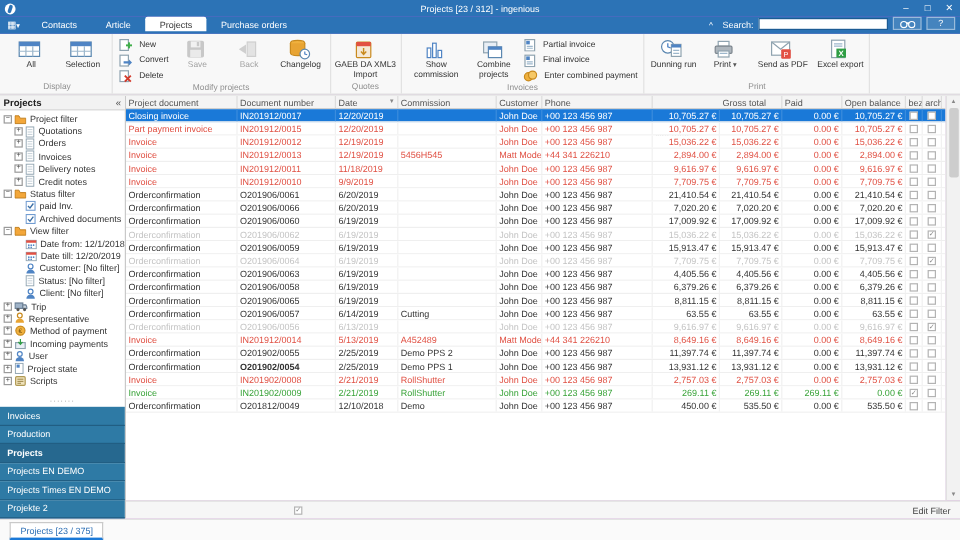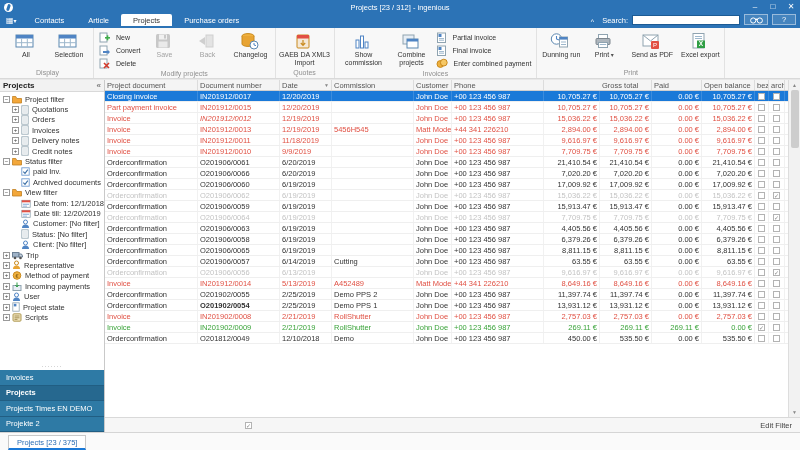--- a/index.html
+++ b/index.html
@@ -663,21 +663,23 @@
                 <line x1="2.5" y1="4.8" x2="7.5" y2="4.8" stroke="#8a7430" stroke-width="0.7"></line>
                 <line x1="2.5" y1="6.4" x2="5.5" y2="6.4" stroke="#8a7430" stroke-width="0.7"></line>
               </svg>
             </span>
             <span>Scripts</span>
           </div>
         </div>
       <div class="splitter">·······</div>
       <div class="navstack" id="navstack">
           <div class="navbtn">Invoices</div>
+          <div class="navbtn">Production</div>
           <div class="navbtn active">Projects</div>
+          <div class="navbtn">Projects EN DEMO</div>
           <div class="navbtn">Projects Times EN DEMO</div>
           <div class="navbtn">Projekte 2</div>
         </div>
     </div>
 
     <div class="content">
       <div class="contentrow">
         <div class="gridcol">
           <div class="ghead" id="ghead">
               <div class="hcell" style="width: 93px;">
@@ -750,21 +752,21 @@
                 <div class="cell num" style="width: 53px;">10,705.27 €</div>
                 <div class="cell ck" style="width: 14px;">
                   <span class="cb"></span>
                 </div>
                 <div class="cell ck" style="width: 16px;">
                   <span class="cb"></span>
                 </div>
               </div>
               <div class="grow red">
                 <div class="cell" style="width: 93px;">Invoice</div>
-                <div class="cell" style="width: 82px; font-style: italic;">IN201912/0012</div>
+                <div class="cell" style="width: 82px;">IN201912/0012</div>
                 <div class="cell" style="width: 52px;">12/19/2019</div>
                 <div class="cell" style="width: 82px;"></div>
                 <div class="cell" style="width: 38px;">John Doe</div>
                 <div class="cell" style="width: 92px;">+00 123 456 987</div>
                 <div class="cell num" style="width: 56px;">15,036.22 €</div>
                 <div class="cell num" style="width: 52px;">15,036.22 €</div>
                 <div class="cell num" style="width: 50px;">0.00 €</div>
                 <div class="cell num" style="width: 53px;">15,036.22 €</div>
                 <div class="cell ck" style="width: 14px;">
                   <span class="cb"></span>

